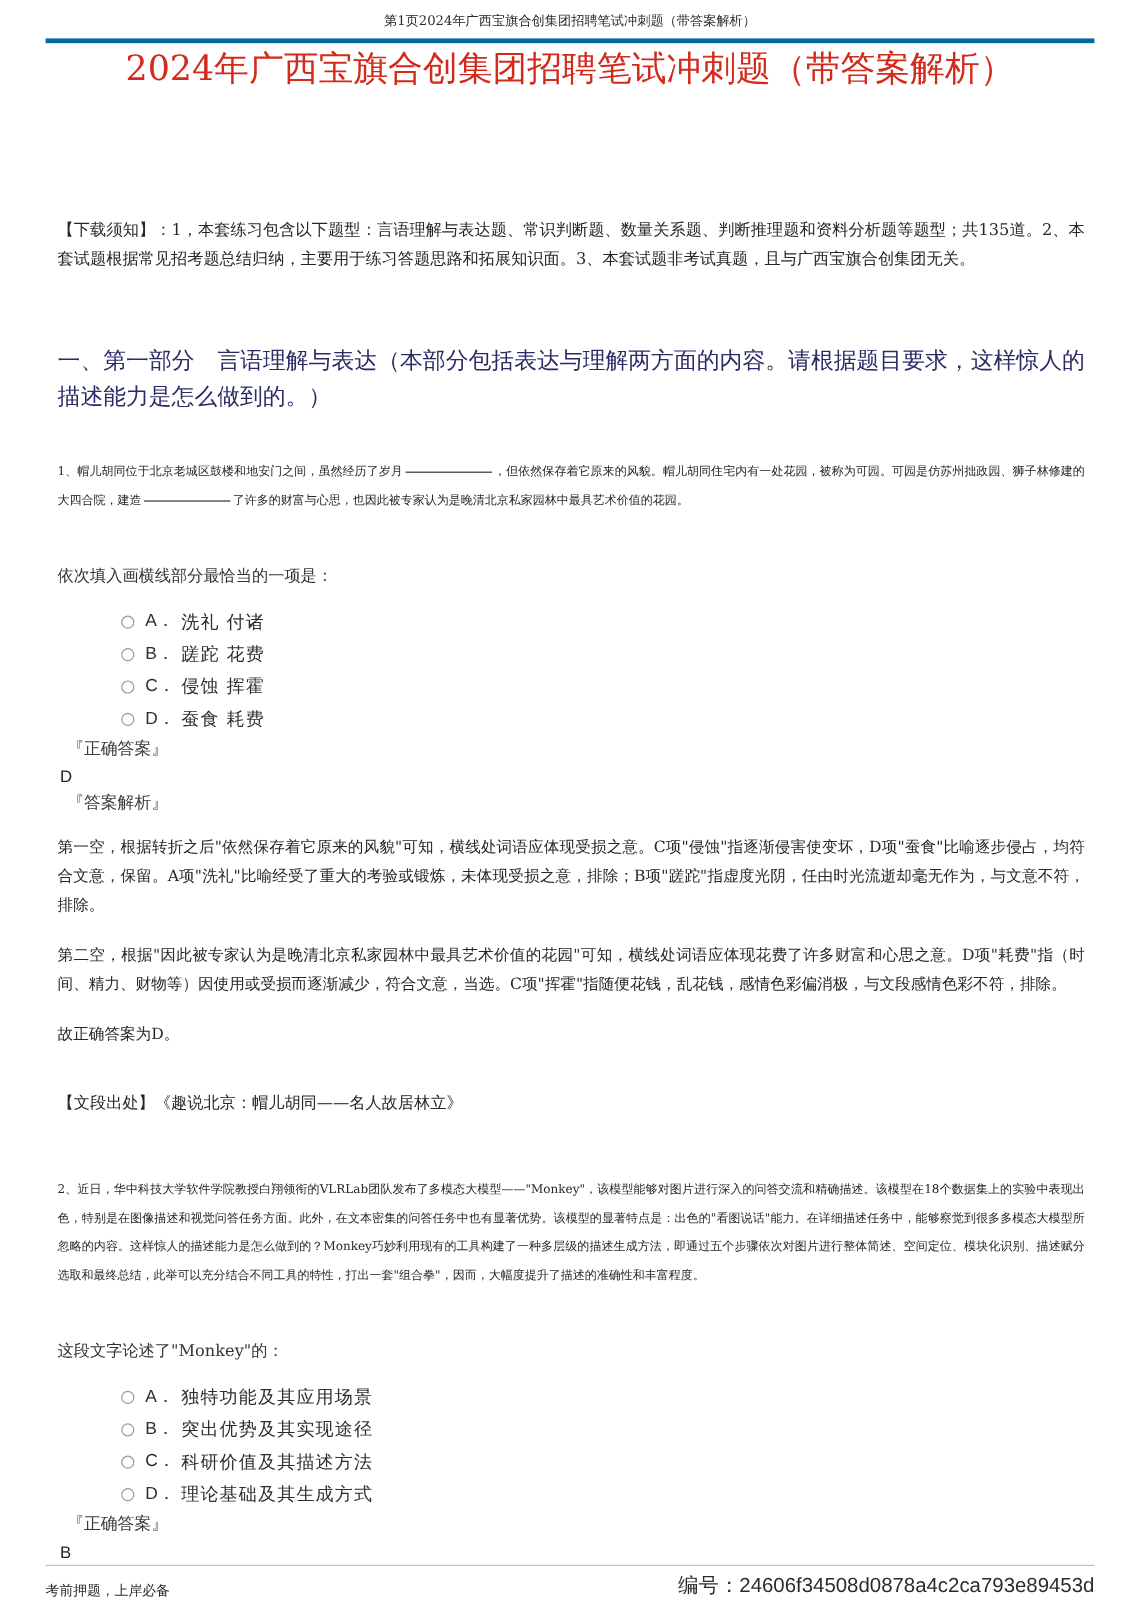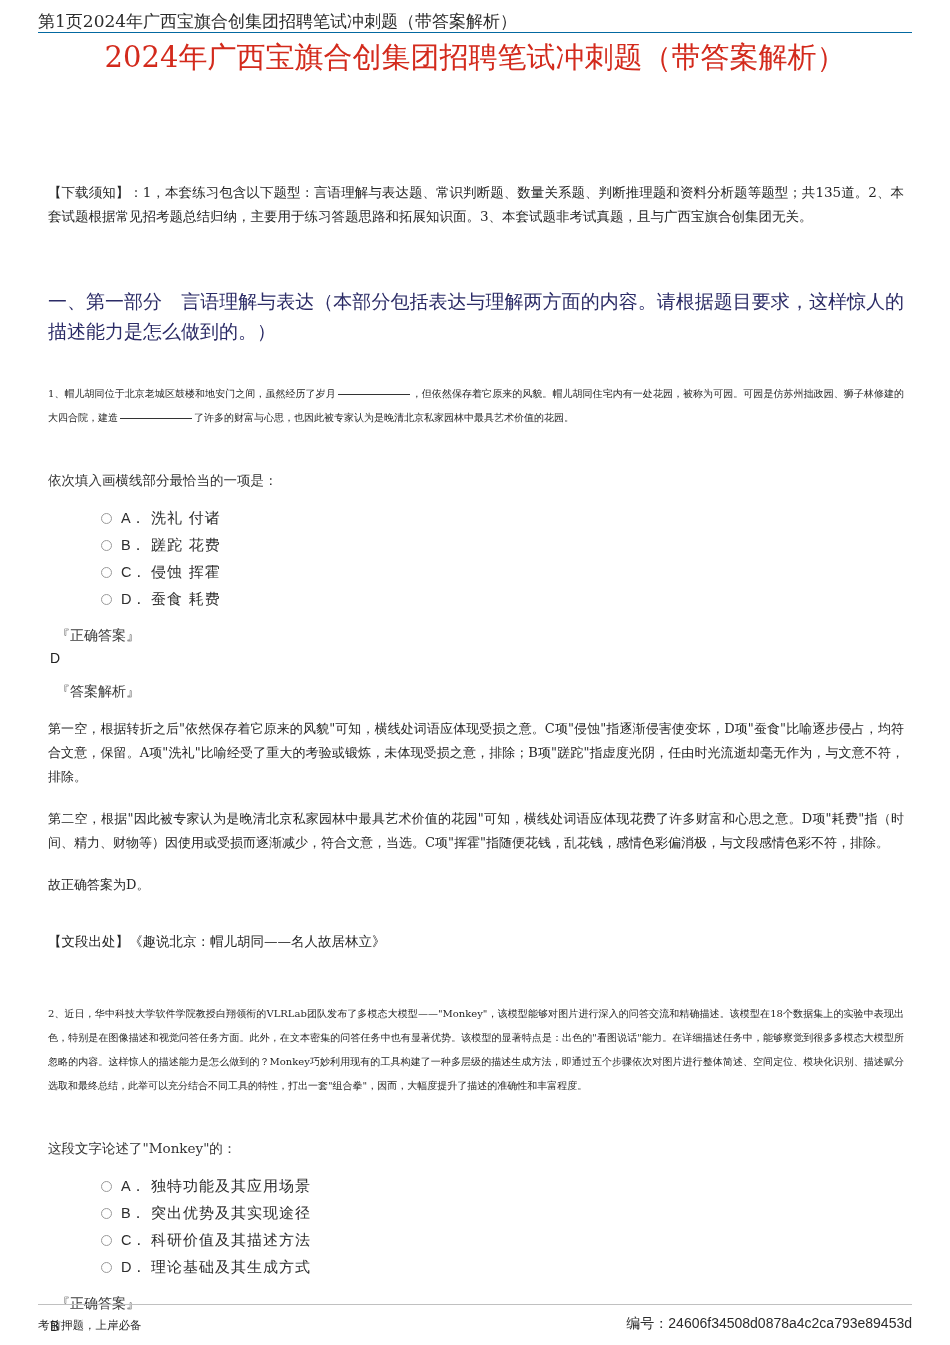--- a/index.html
+++ b/index.html
@@ -16,25 +16,25 @@
     overflow: hidden;
   }
 
   
   .page-header {
     position: absolute;
     top: 10px;
     left: 38px;
     right: 38px;
     height: 22px;
-    border-bottom: 1px solid #0369a1;
+    border-bottom: 4px solid #0369a1;
     display: flex;
-    justify-content: flex-start;
+    justify-content: center;
     align-items: flex-start;
-    font-size: 17px;
+    font-size: 11px;
     color: #2b2b2b;
     font-family: "DejaVu Serif", "Liberation Serif", serif;
   }
   .page-header .ph-left { letter-spacing: 0; }
   .page-header .ph-right { letter-spacing: 0; }
 
   
   .doc-title {
     position: absolute;
     top: 38px;
@@ -129,21 +129,20 @@
   }
   .option-text {
     letter-spacing: 1px;
   }
 
   .answer-label {
     font-size: 14px;
     line-height: 23px;
     color: #3a3a3a;
     padding-left: 8px;
-    margin-top: 11px;
   }
   .answer-value {
     font-family: "Liberation Sans", sans-serif;
     font-size: 14px;
     line-height: 22px;
     color: #222;
     padding-left: 2px;
   }
 
   .explain-p {
@@ -171,21 +170,21 @@
     border-top: 1px solid #c0c0c0;
     display: flex;
     justify-content: space-between;
     align-items: flex-end;
     font-size: 11.5px;
     color: #2b2b2b;
     padding-top: 4px;
   }
   .footer-id {
     font-family: "Liberation Sans", sans-serif;
-    font-size: 14px;
+    font-size: 17px;
   }
   .footer-id .id-label {
     font-family: "DejaVu Serif", "Liberation Serif", serif;
   }
 </style>
 </head>
 <body>
 
 <div class="page-header">
   <span class="ph-left">第1页</span>

